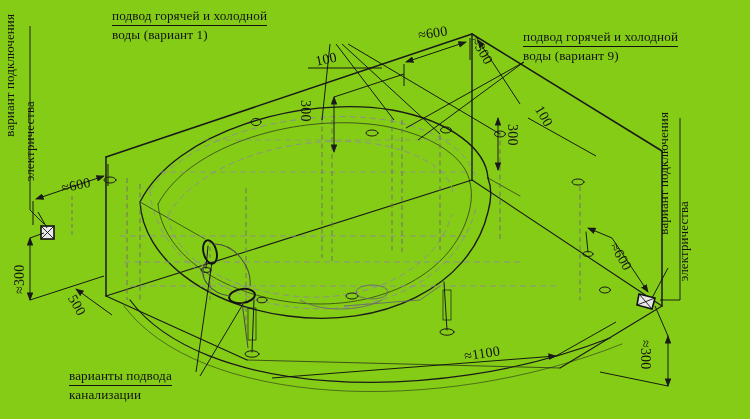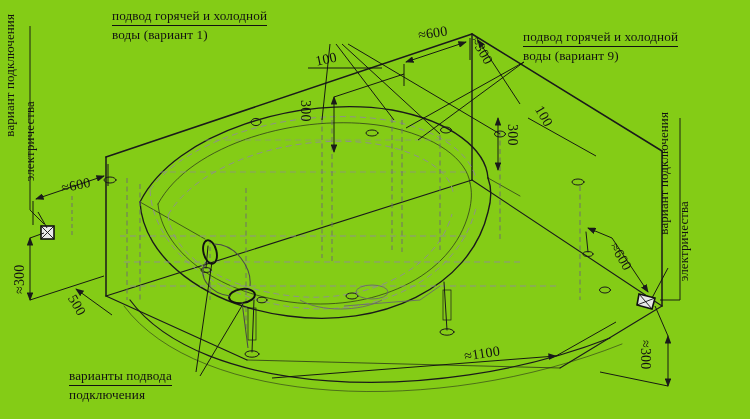--- a/index.html
+++ b/index.html
@@ -267,21 +267,21 @@
     <span class="l2">воды (вариант 1)</span>
   </div>
 
   <div class="lbl callout" style="left:523px;top:29px;">
     <span class="l1">подвод горячей и холодной</span>
     <span class="l2">воды (вариант 9)</span>
   </div>
 
   <div class="lbl callout" style="left:38px;top:368px;margin-left:31px;">
     <span class="l1">варианты подвода</span>
-    <span class="l2">подключения</span>
+    <span class="l2">канализации</span>
   </div>
 
   <div class="lbl vtext" style="left:2px;top:14px;height:200px;">
     <span class="col">вариант подключения</span>
     <span class="col" style="margin-left:1px;position:relative;top:44px;">электричества</span>
   </div>
 
   <div class="lbl vtext" style="left:656px;top:112px;height:200px;">
     <span class="col">вариант подключения</span>
     <span class="col" style="margin-left:1px;position:relative;top:46px;">электричества</span>

